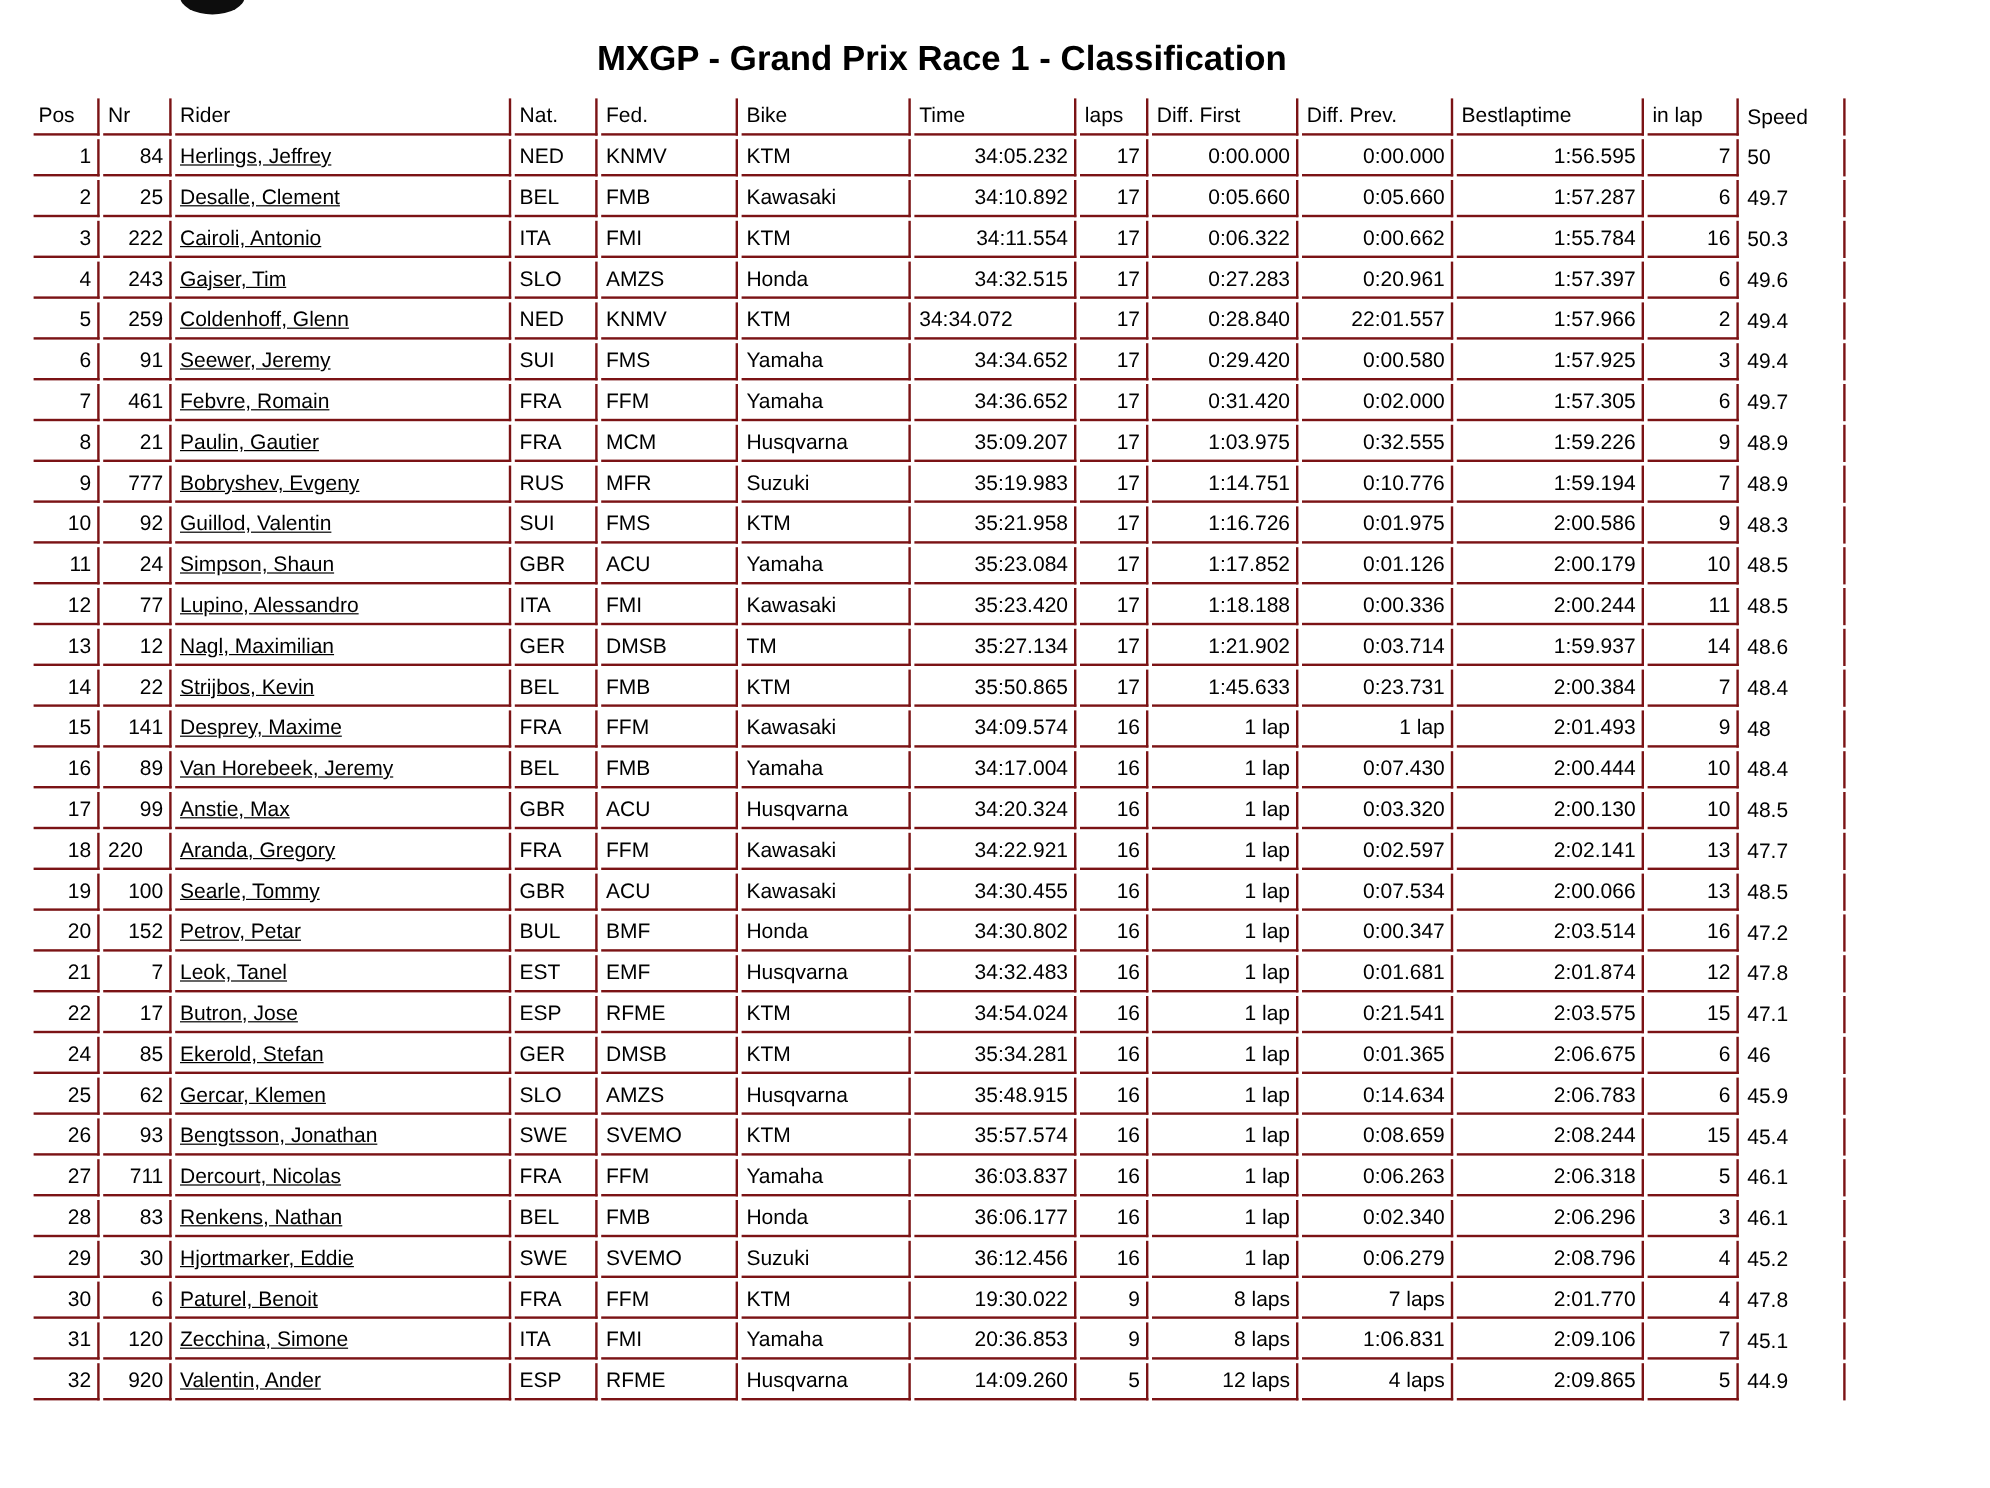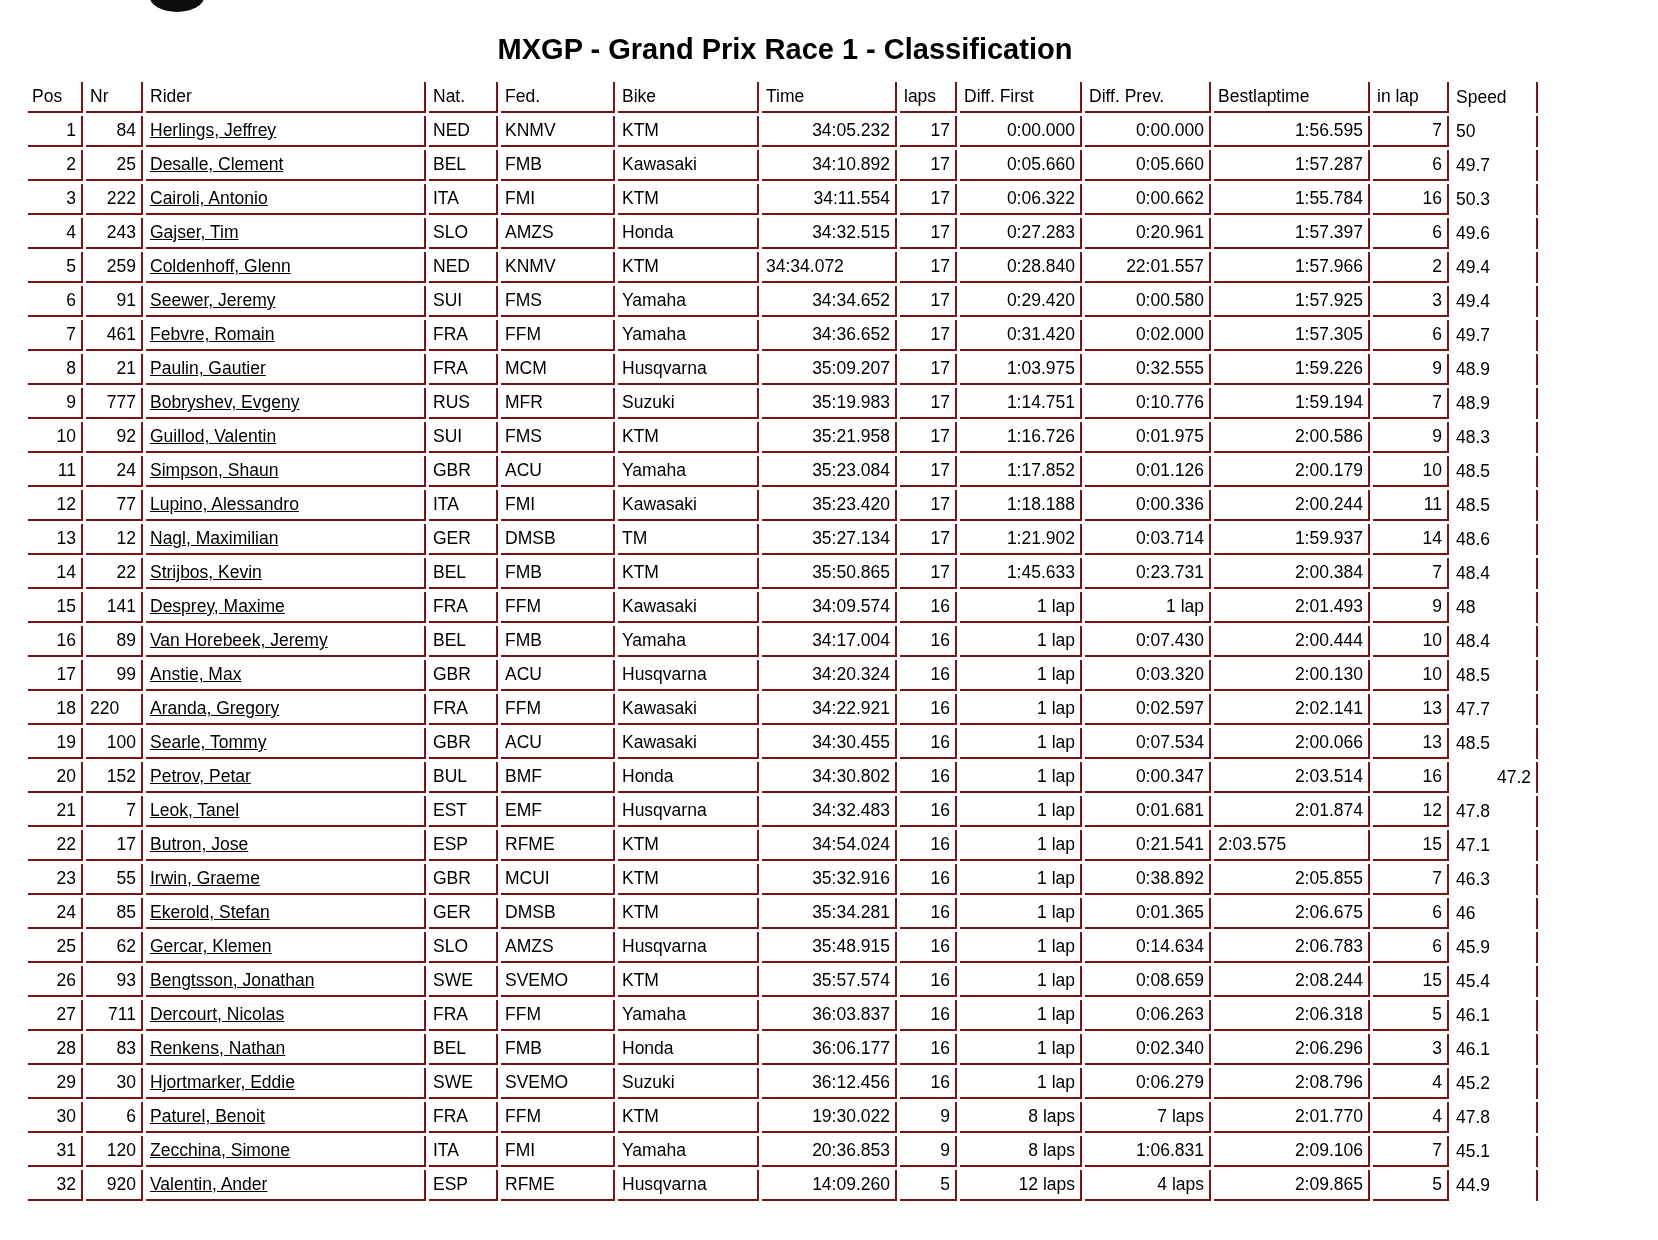--- a/index.html
+++ b/index.html
@@ -378,21 +378,21 @@
         <td style="text-align: left;"><span class="rider-link">Petrov, Petar</span></td>
         <td style="text-align: left;">BUL</td>
         <td style="text-align: left;">BMF</td>
         <td style="text-align: left;">Honda</td>
         <td style="text-align: right;">34:30.802</td>
         <td style="text-align: right;">16</td>
         <td style="text-align: right;">1 lap</td>
         <td style="text-align: right;">0:00.347</td>
         <td style="text-align: right;">2:03.514</td>
         <td style="text-align: right;">16</td>
-        <td class="no-bottom" style="text-align: right;">47.2</td>
+        <td class="no-bottom" style="text-align: left;">47.2</td>
       </tr>
       <tr>
         <td style="text-align: right;">21</td>
         <td style="text-align: right;">7</td>
         <td style="text-align: left;"><span class="rider-link">Leok, Tanel</span></td>
         <td style="text-align: left;">EST</td>
         <td style="text-align: left;">EMF</td>
         <td style="text-align: left;">Husqvarna</td>
         <td style="text-align: right;">34:32.483</td>
         <td style="text-align: right;">16</td>
@@ -406,38 +406,23 @@
         <td style="text-align: right;">22</td>
         <td style="text-align: right;">17</td>
         <td style="text-align: left;"><span class="rider-link">Butron, Jose</span></td>
         <td style="text-align: left;">ESP</td>
         <td style="text-align: left;">RFME</td>
         <td style="text-align: left;">KTM</td>
         <td style="text-align: right;">34:54.024</td>
         <td style="text-align: right;">16</td>
         <td style="text-align: right;">1 lap</td>
         <td style="text-align: right;">0:21.541</td>
-        <td style="text-align: left;">2:03.575</td>
+        <td style="text-align: right;">2:03.575</td>
         <td style="text-align: right;">15</td>
         <td class="no-bottom" style="text-align: left;">47.1</td>
-      </tr>
-      <tr>
-        <td style="text-align: right;">23</td>
-        <td style="text-align: right;">55</td>
-        <td style="text-align: left;"><span class="rider-link">Irwin, Graeme</span></td>
-        <td style="text-align: left;">GBR</td>
-        <td style="text-align: left;">MCUI</td>
-        <td style="text-align: left;">KTM</td>
-        <td style="text-align: right;">35:32.916</td>
-        <td style="text-align: right;">16</td>
-        <td style="text-align: right;">1 lap</td>
-        <td style="text-align: right;">0:38.892</td>
-        <td style="text-align: right;">2:05.855</td>
-        <td style="text-align: right;">7</td>
-        <td class="no-bottom" style="text-align: left;">46.3</td>
       </tr>
       <tr>
         <td style="text-align: right;">24</td>
         <td style="text-align: right;">85</td>
         <td style="text-align: left;"><span class="rider-link">Ekerold, Stefan</span></td>
         <td style="text-align: left;">GER</td>
         <td style="text-align: left;">DMSB</td>
         <td style="text-align: left;">KTM</td>
         <td style="text-align: right;">35:34.281</td>
         <td style="text-align: right;">16</td>

